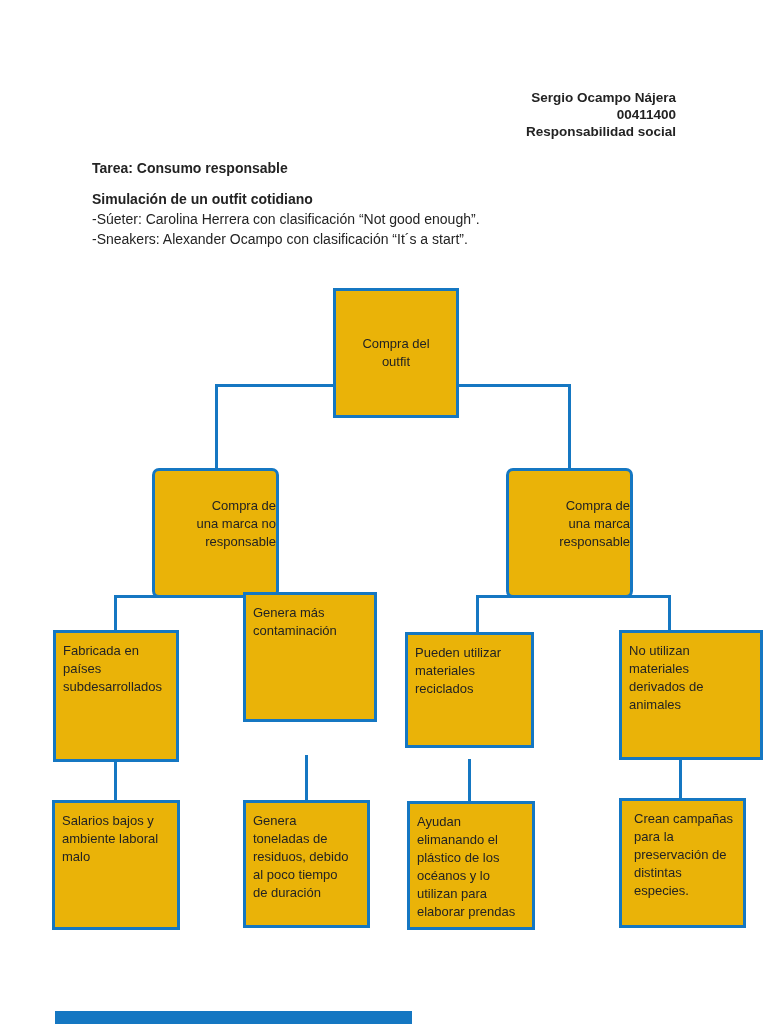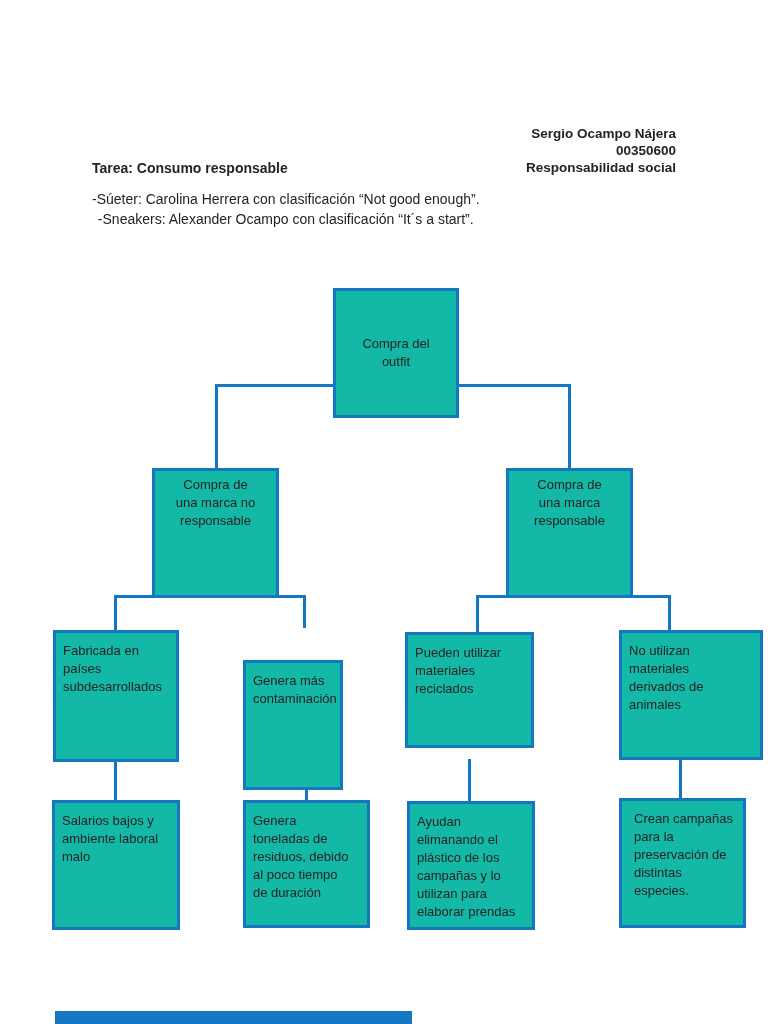--- a/index.html
+++ b/index.html
@@ -19,73 +19,72 @@
   
   .page-header {
     position: absolute;
     top: 89px;
     right: 92px;
     text-align: right;
     font-size: 13.5px;
     line-height: 17px;
     font-weight: bold;
     white-space: nowrap;
-    margin-top: 36px;
   }
 
   
   .intro {
     position: absolute;
     left: 92px;
     top: 158px;
     font-size: 14px;
     line-height: 20px;
   }
   .intro .task-title {
     font-weight: bold;
     margin-bottom: 11px;
   }
   .intro .outfit-title {
     font-weight: bold;
   }
   .intro .outfit-item {
     white-space: nowrap;
-    text-align: center;
   }
 
   
   .node {
     position: absolute;
     box-sizing: border-box;
-    background: #14b8a6;
+    background: #eab308;
     border: 3px solid #1577c2;
     font-size: 13px;
     line-height: 18px;
     white-space: pre-line;
   }
   .node--center {
     display: flex;
     align-items: center;
     justify-content: center;
     text-align: center;
     padding: 4px;
   }
   .node--ctop {
-    text-align: center;
-    padding-top: 5px;
+    text-align: right;
+    padding-top: 26px;
+    border-radius: 7px;
   }
   .node--left {
     padding: 9px 5px 0 7px;
   }
 
   #n-root    { left: 333px; top: 288px; width: 126px; height: 130px; }
   #n-no      { left: 152px; top: 468px; width: 127px; height: 130px; }
   #n-yes     { left: 506px; top: 468px; width: 127px; height: 130px; }
   #n-no-c1   { left: 53px;  top: 630px; width: 126px; height: 132px; }
-  #n-no-c2   { left: 243px; top: 660px; width: 100px; height: 130px; }
+  #n-no-c2   { left: 243px; top: 592px; width: 134px; height: 130px; }
   #n-yes-c1  { left: 405px; top: 632px; width: 129px; height: 116px; }
   #n-yes-c2  { left: 619px; top: 630px; width: 144px; height: 130px; }
   #n-no-l1   { left: 52px;  top: 800px; width: 128px; height: 130px; }
   #n-no-l2   { left: 243px; top: 800px; width: 127px; height: 128px; }
   #n-yes-l1  { left: 407px; top: 801px; width: 128px; height: 129px; }
   #n-yes-l2  { left: 619px; top: 798px; width: 127px; height: 130px; padding-left: 12px; }
 
   .line {
     position: absolute;
     background: #1577c2;
@@ -113,26 +112,27 @@
     width: 357px;
     height: 13px;
     background: #1577c2;
   }
 </style>
 </head>
 <body>
 
 <div class="page-header">
   <div>Sergio Ocampo Nájera</div>
-  <div>00350600</div>
+  <div>00411400</div>
   <div>Responsabilidad social</div>
 </div>
 
 <div class="intro">
   <div class="task-title">Tarea: Consumo responsable</div>
+  <div class="outfit-title">Simulación de un outfit cotidiano</div>
   <div class="outfit-item">-Súeter: Carolina Herrera con clasificación “Not good enough”.</div>
   <div class="outfit-item">-Sneakers: Alexander Ocampo con clasificación “It´s a start”.</div>
 </div>
 
 <div class="line" id="c-root-hl"></div>
 <div class="line" id="c-root-hr"></div>
 <div class="line" id="c-root-vl"></div>
 <div class="line" id="c-root-vr"></div>
 <div class="line" id="c-no-bar"></div>
 <div class="line" id="c-no-s1"></div>
@@ -169,21 +169,21 @@
 ambiente laboral
 malo</div>
 <div class="node node--left" id="n-no-l2">Genera
 toneladas de
 residuos, debido
 al poco tiempo
 de duración</div>
 <div class="node node--left" id="n-yes-l1">Ayudan
 elimanando el
 plástico de los
-campañas y lo
+océanos y lo
 utilizan para
 elaborar prendas</div>
 <div class="node node--left" id="n-yes-l2">Crean campañas
 para la
 preservación de
 distintas
 especies.</div>
 
 <div id="next-page-bar"></div>
 

